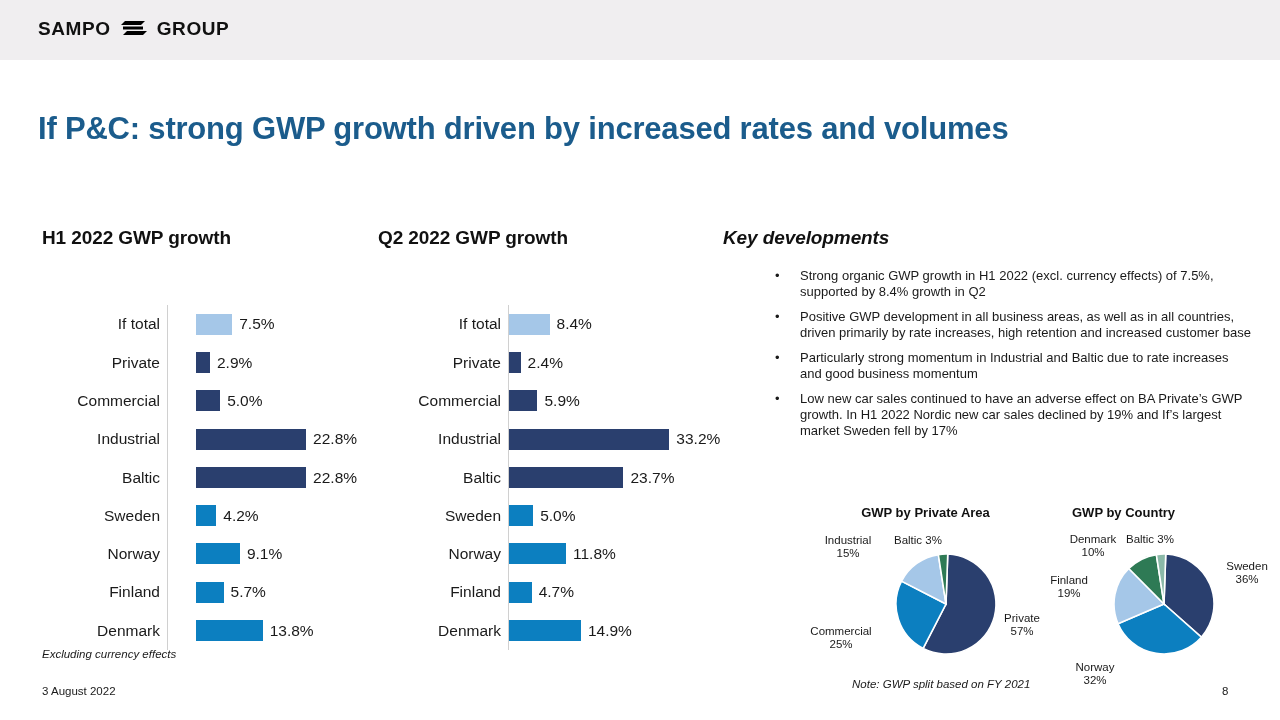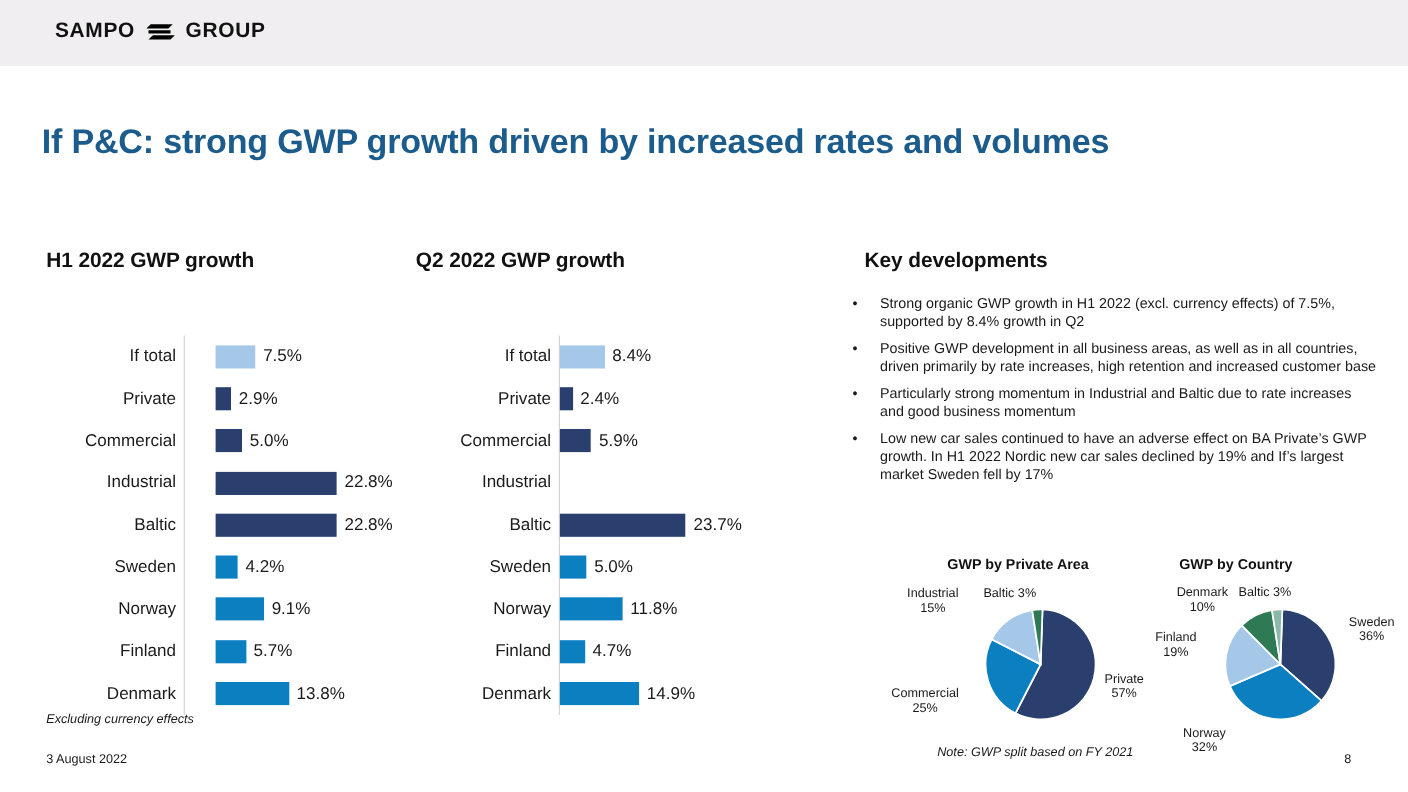--- a/index.html
+++ b/index.html
@@ -13,23 +13,22 @@
   }
   #slide { position: absolute; inset: 0; width: 1280px; height: 720px; background:#fff; }
 
   
   .header-band {
     position: absolute; left: 0; top: 0; width: 1280px; height: 60px;
     background: #f0eef0;
   }
   .logo {
     position: absolute; left: 38px; top: 18px;
-    display: flex; align-items: center; gap: 10px;
+    display: flex; align-items: flex-start; gap: 10px;
     color: #000;
-    margin-left: 12px;
   }
   .logo-text {
     font-size: 19px; font-weight: bold; letter-spacing: 0.6px; color: #111;
     font-family: "Liberation Sans", sans-serif;
   }
   .logo-mark { display: block; }
 
   
   .slide-title {
     position: absolute; left: 38px; top: 112px; width: 1200px;
@@ -37,21 +36,21 @@
     letter-spacing: -0.2px; line-height: 1.1;
   }
 
   
   .sec-head {
     position: absolute; font-size: 19px; font-weight: bold; color: #111;
     letter-spacing: -0.1px;
   }
   #head-h1 { left: 42px;  top: 227px; }
   #head-q2 { left: 378px; top: 227px; }
-  #head-key{ left: 786px; top: 227px; }
+  #head-key{ left: 723px; top: 227px; font-style: italic; }
 
   
   .barchart { position: absolute; top: 305px; height: 345px; }
   #chart-h1 { left: 40px;  width: 330px; }
   #chart-q2 { left: 376px; width: 330px; }
   .axis-line {
     position: absolute; top: 0; bottom: 0; width: 1px; background: #d0d0d0;
   }
   #chart-h1 .axis-line { left: 127px; }
   #chart-q2 .axis-line { left: 132px; }
@@ -232,20 +231,24 @@
         </div>
         <div class="bar-row" style="top: 76.6px;">
           <div class="bar-cat">Commercial</div>
           <div class="bar-wrap">
             <span class="bar" style="width: 28.497px; background: rgb(42, 63, 110);"></span>
             <span class="bar-val">5.9%</span>
           </div>
         </div>
         <div class="bar-row" style="top: 114.9px;">
           <div class="bar-cat">Industrial</div>
+          <div class="bar-wrap">
+            <span class="bar" style="width: 160.356px; background: rgb(42, 63, 110);"></span>
+            <span class="bar-val">33.2%</span>
+          </div>
         </div>
         <div class="bar-row" style="top: 153.2px;">
           <div class="bar-cat">Baltic</div>
           <div class="bar-wrap">
             <span class="bar" style="width: 114.471px; background: rgb(42, 63, 110);"></span>
             <span class="bar-val">23.7%</span>
           </div>
         </div>
         <div class="bar-row" style="top: 191.5px;">
           <div class="bar-cat">Sweden</div>

